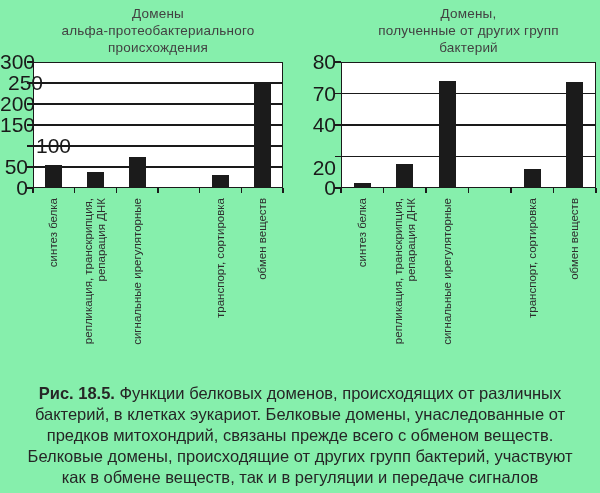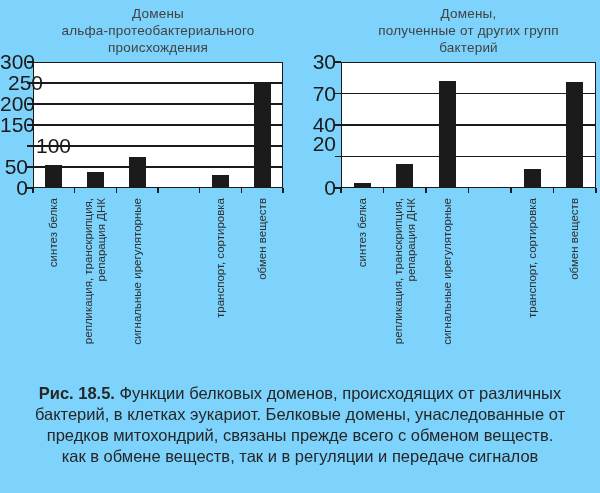--- a/index.html
+++ b/index.html
@@ -5,21 +5,21 @@
   html, body {
     margin: 0;
     padding: 0;
     background: #ffffff;
     font-family: "Liberation Sans", "DejaVu Sans", sans-serif;
   }
   .figure {
     position: relative;
     width: 600px;
     height: 493px;
-    background: #7dd3fc;
+    background: #86efac;
     overflow: hidden;
   }
   .charts-row {
     position: relative;
     display: flex;
     width: 600px;
     height: 376px;
   }
   .chart {
     position: relative;
@@ -154,29 +154,29 @@
           <div class="x-label">обмен веществ</div>
         </div>
       </div>
     <div class="chart" id="chart-1">
         <div class="chart-title" style="left: 41px; width: 255px;">Домены,<br>полученные от других групп<br>бактерий</div>
         <div class="plot-area" style="left: 41px; top: 62px; width: 255px; height: 126px; border-color: rgb(26, 26, 26);"></div>
         <div class="y-tick" style="left: 35px; top: 187.25px;"></div>
         <div class="y-tick-label" style="width: 36px; top: 178px;">0</div>
         <div class="gridline" style="left: 42px; width: 253px; top: 155.75px;"></div>
         <div class="y-tick" style="left: 35px; top: 155.75px;"></div>
-        <div class="y-tick-label" style="width: 36px; top: 134px;">20</div>
+        <div class="y-tick-label" style="width: 36px; top: 158px;">20</div>
         <div class="gridline" style="left: 42px; width: 253px; top: 124.25px;"></div>
         <div class="y-tick" style="left: 35px; top: 124.25px;"></div>
         <div class="y-tick-label" style="width: 36px; top: 115px;">40</div>
         <div class="gridline" style="left: 42px; width: 253px; top: 92.75px;"></div>
         <div class="y-tick" style="left: 35px; top: 92.75px;"></div>
         <div class="y-tick-label" style="width: 36px; top: 83.5px;">70</div>
         <div class="y-tick" style="left: 35px; top: 61.25px;"></div>
-        <div class="y-tick-label" style="width: 36px; top: 52px;">30</div>
+        <div class="y-tick-label" style="width: 36px; top: 52px;">80</div>
         <div class="x-tick" style="left: 40.25px; top: 188px;"></div>
         <div class="x-tick" style="left: 82.75px; top: 188px;"></div>
         <div class="x-tick" style="left: 125.25px; top: 188px;"></div>
         <div class="x-tick" style="left: 167.75px; top: 188px;"></div>
         <div class="x-tick" style="left: 210.25px; top: 188px;"></div>
         <div class="x-tick" style="left: 252.75px; top: 188px;"></div>
         <div class="x-tick" style="left: 295.25px; top: 188px;"></div>
         <div class="bar" style="left: 53.75px; top: 183.275px; width: 17px; height: 4.725px; background: rgb(27, 27, 27);"></div>
         <div class="bar" style="left: 96.25px; top: 164.375px; width: 17px; height: 23.625px; background: rgb(27, 27, 27);"></div>
         <div class="bar" style="left: 138.75px; top: 80.9px; width: 17px; height: 107.1px; background: rgb(27, 27, 27);"></div>
@@ -197,15 +197,16 @@
         </div>
         <div class="x-label-anchor" style="left: 268.25px; top: 198px;">
           <div class="x-label">обмен веществ</div>
         </div>
       </div>
   </div>
   <div class="caption" id="caption">
       <div class="caption-line"><strong>Рис. 18.5.</strong> Функции белковых доменов, происходящих от различных</div>
       <div class="caption-line">бактерий, в клетках эукариот. Белковые домены, унаследованные от</div>
       <div class="caption-line">предков митохондрий, связаны прежде всего с обменом веществ.</div>
+      <div class="caption-line">Белковые домены, происходящие от других групп бактерий, участвуют</div>
       <div class="caption-line">как в обмене веществ, так и в регуляции и передаче сигналов</div>
     </div>
 </div>
 
 </body></html>

